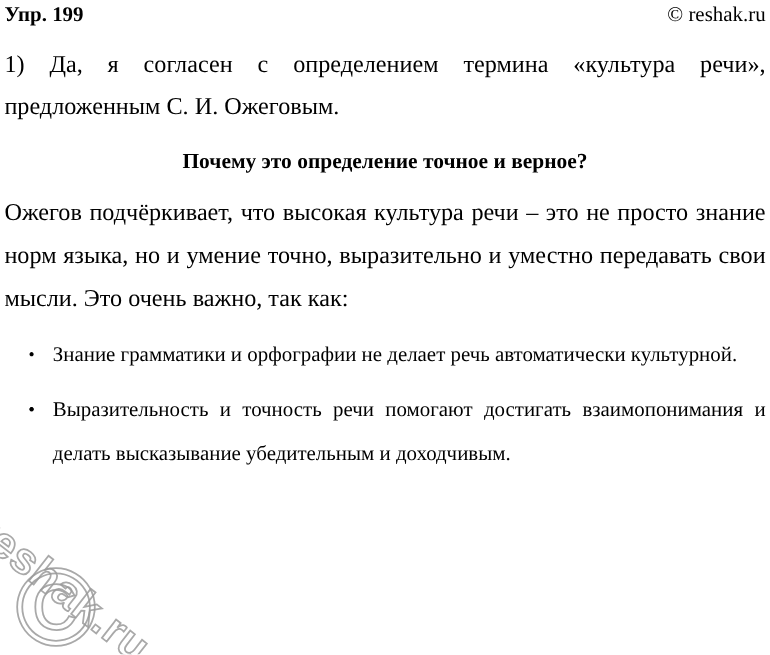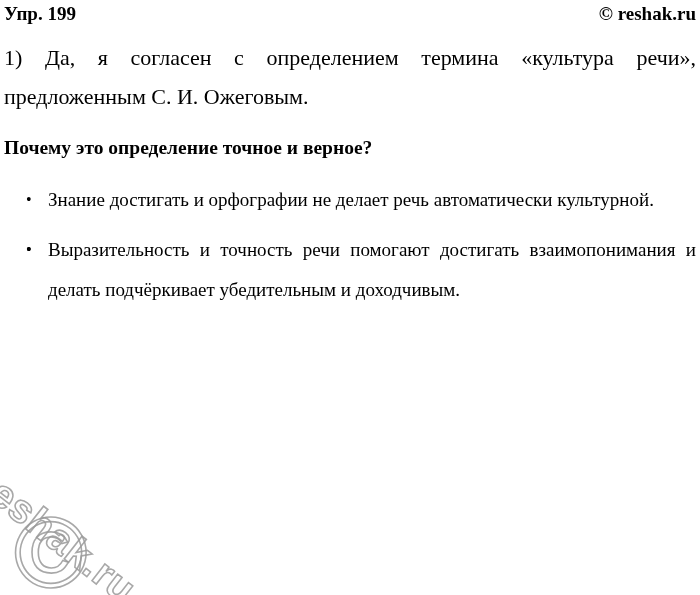--- a/index.html
+++ b/index.html
@@ -19,34 +19,34 @@
     z-index: 1;
   }
   .header-row {
     display: flex;
     justify-content: space-between;
     align-items: baseline;
     font-size: 19px;
     line-height: 24px;
   }
   .exercise-label { font-weight: bold; }
-  .copyright-label { font-weight: bold; }
+  .copyright-label { font-weight: normal; }
 
   p.body-par {
     font-size: 22px;
     line-height: 39px;
     text-align: justify;
     margin-top: 12px;
   }
   h2.question-heading {
     font-size: 19.5px;
     line-height: 39px;
     font-weight: bold;
     margin-top: 12px;
-    text-align: left;
+    text-align: center;
   }
   p.explanation-par { margin-top: 6px; }
 
   ul.bullet-list {
     list-style: none;
     margin-top: 13px;
   }
   ul.bullet-list li {
     position: relative;
     padding-left: 44px;
@@ -106,32 +106,33 @@
 
   <div class="header-row">
     <span class="exercise-label">Упр. 199</span>
     <span class="copyright-label">© reshak.ru</span>
   </div>
 
   <p class="body-par">1) Да, я согласен с определением термина «культура речи», предложенным С. И. Ожеговым.</p>
 
   <h2 class="question-heading">Почему это определение точное и верное?</h2>
 
+  <p class="body-par explanation-par">Ожегов подчёркивает, что высокая культура речи – это не просто знание норм языка, но и умение точно, выразительно и уместно передавать свои мысли. Это очень важно, так как:</p>
 
   <ul class="bullet-list">
     <li>
       <span class="bullet-marker">•</span>
-      <span>Знание достигать и орфографии не делает речь автоматически культурной.</span>
+      <span>Знание грамматики и орфографии не делает речь автоматически культурной.</span>
     </li>
     <li>
       <span class="bullet-marker">•</span>
     </li>
     <li>
       <span class="bullet-marker">•</span>
-      <span>Выразительность и точность речи помогают достигать взаимопонимания и делать подчёркивает убедительным и доходчивым.</span>
+      <span>Выразительность и точность речи помогают достигать взаимопонимания и делать высказывание убедительным и доходчивым.</span>
     </li>
   </ul>
 
 </div>
 
 <div class="watermark">
   <span class="wm-copy">©</span>
   <span class="wm-text">reshak.ru</span>
 </div>
 

